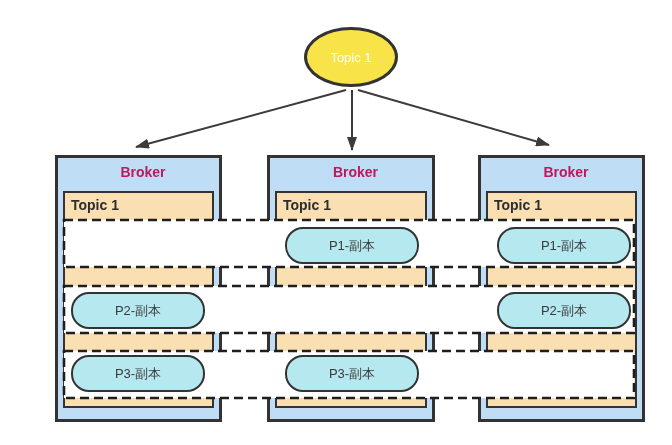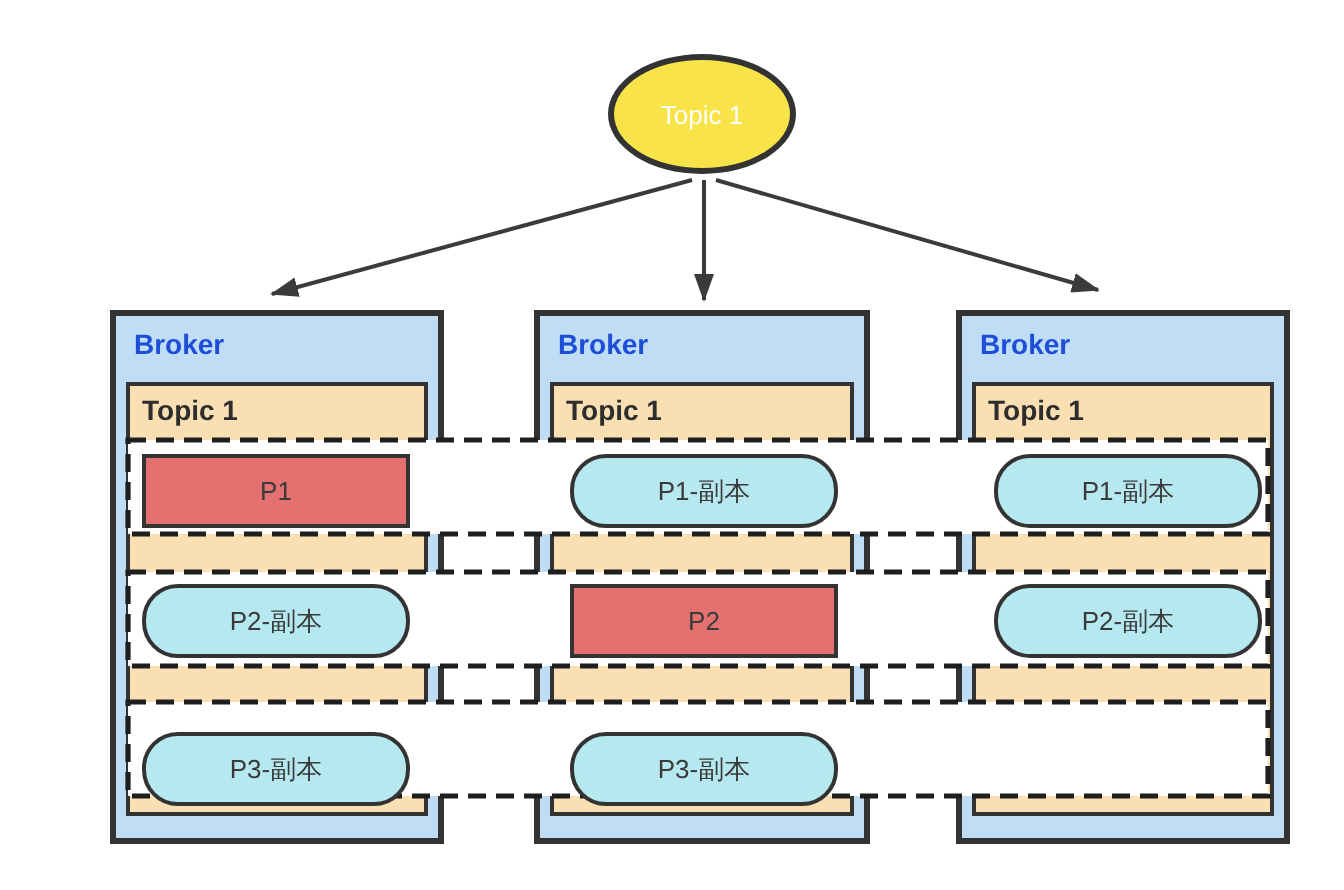--- a/index.html
+++ b/index.html
@@ -17,40 +17,40 @@
   }
   
   .broker{
     position:absolute;top:155px;height:267px;width:167px;
     background:var(--broker_fill,#bfddf4);
     border:3px solid var(--border,#333333);box-sizing:border-box;z-index:1;
   }
   .broker.b0{left:55px}
   .broker.b1{left:267px;width:168px}
   .broker.b2{left:478px}
-  .broker-label{font-weight:bold;font-size:14px;color:#1d4ed8;margin:6px 0 0 9px;}
+  .broker-label{font-weight:bold;font-size:14px;color:#be185d;margin:6px 0 0 9px;text-align:center;}
   .topic-box{
     position:absolute;left:5px;right:5px;top:33px;bottom:11px;
     background:var(--topic_fill,#fadfb2);
     border:2px solid var(--border,#333333);box-sizing:border-box;
   }
   .topic-label{font-weight:bold;font-size:14px;color:#2d2d2d;margin:4px 0 0 6px;}
   
   svg.layer{position:absolute;left:0;top:0;z-index:2;pointer-events:none;}
   
   .part{
     position:absolute;width:134px;height:37px;box-sizing:border-box;
     border:2px solid #333333;z-index:3;
     display:flex;align-items:center;justify-content:center;
     font-size:13px;color:#3a3a3a;
   }
   .role-leader{background:var(--leader,#e57070);}
   .role-replica{background:var(--replica,#b6e8f0);border-radius:18px;}
   .col0{left:71px}.col1{left:285px}.col2{left:497px}
-  .row0{top:227px}.row1{top:292px}.row2{top:366px}
+  .row0{top:227px}.row1{top:292px}.row2{top:355px}
 </style>
 </head>
 <body>
 
 <div class="stage">
 
   <div class="ellipse">
     <span>Topic 1</span>
   </div>
 
@@ -83,24 +83,22 @@
     </div>
   </div>
 
   <div class="broker b2">
     <div class="broker-label">Broker</div>
     <div class="topic-box">
       <div class="topic-label">Topic 1</div>
     </div>
   </div>
 
-  <div class="part col0 row0 role-leader">P1</div>
   <div class="part col1 row0 role-replica">P1-副本</div>
   <div class="part col2 row0 role-replica">P1-副本</div>
 
   <div class="part col0 row1 role-replica">P2-副本</div>
-  <div class="part col1 row1 role-leader">P2</div>
   <div class="part col2 row1 role-replica">P2-副本</div>
 
   <div class="part col0 row2 role-replica">P3-副本</div>
   <div class="part col1 row2 role-replica">P3-副本</div>
 
 </div>
 
 </body></html>

